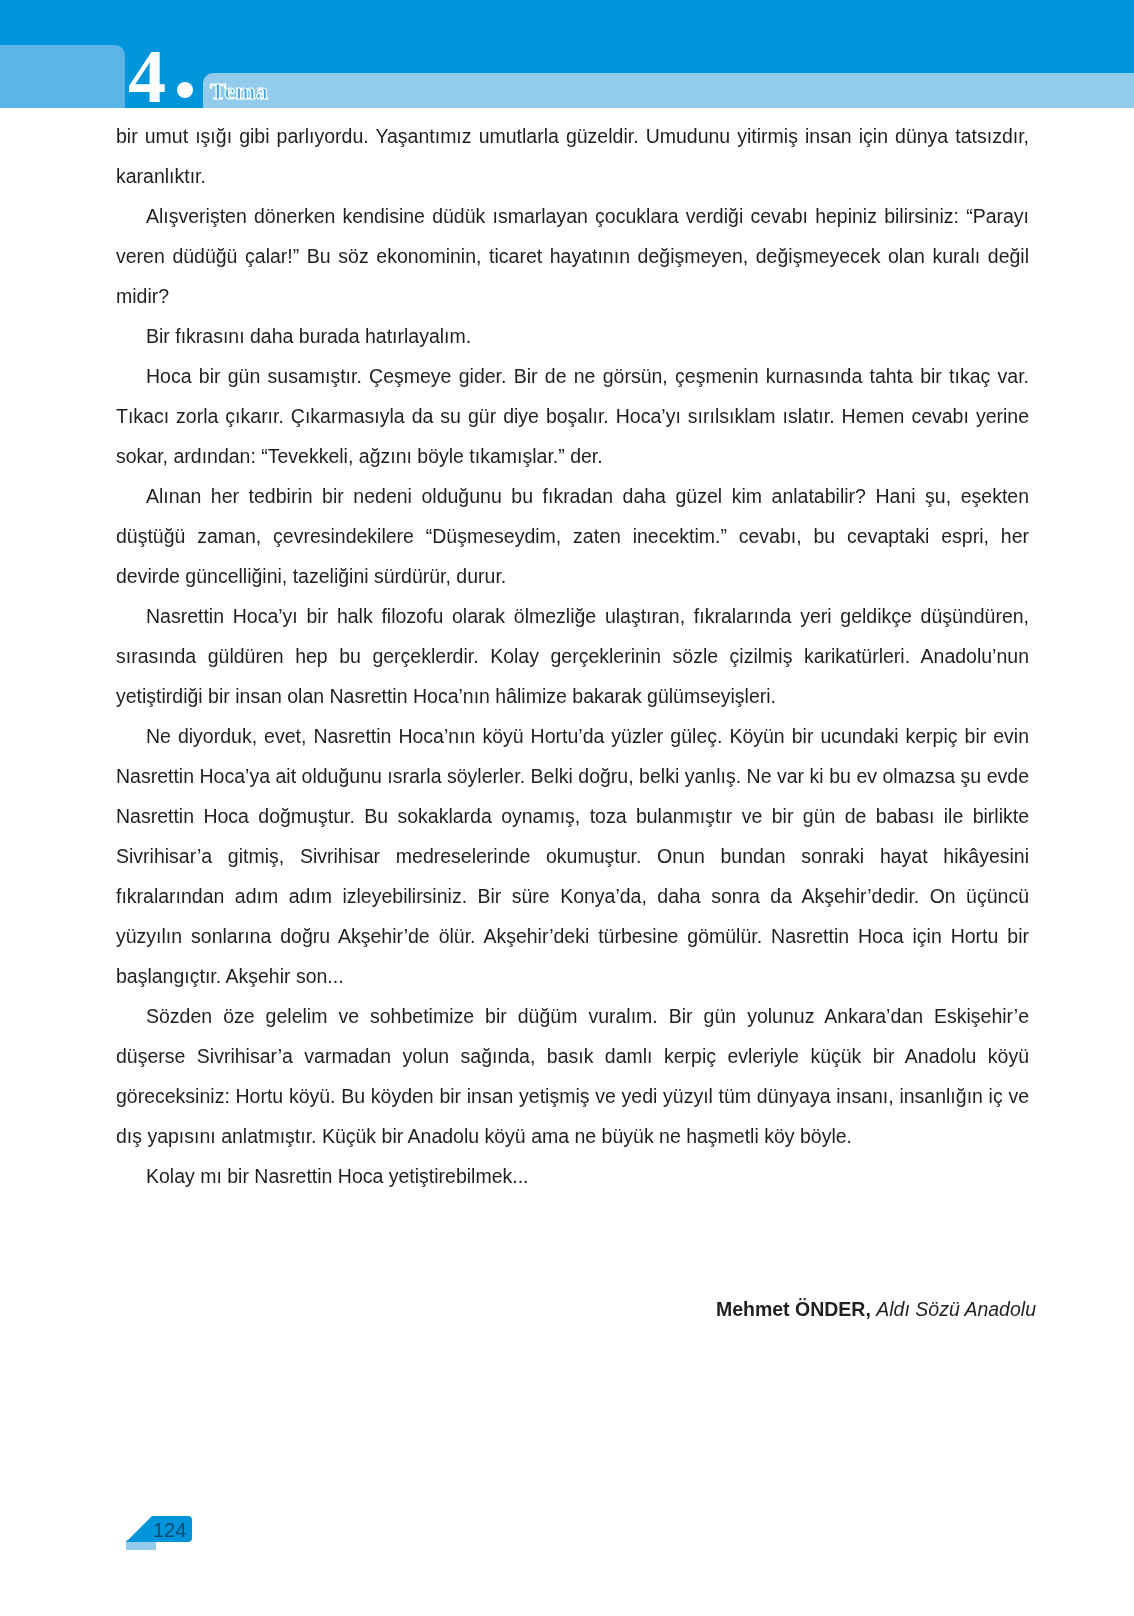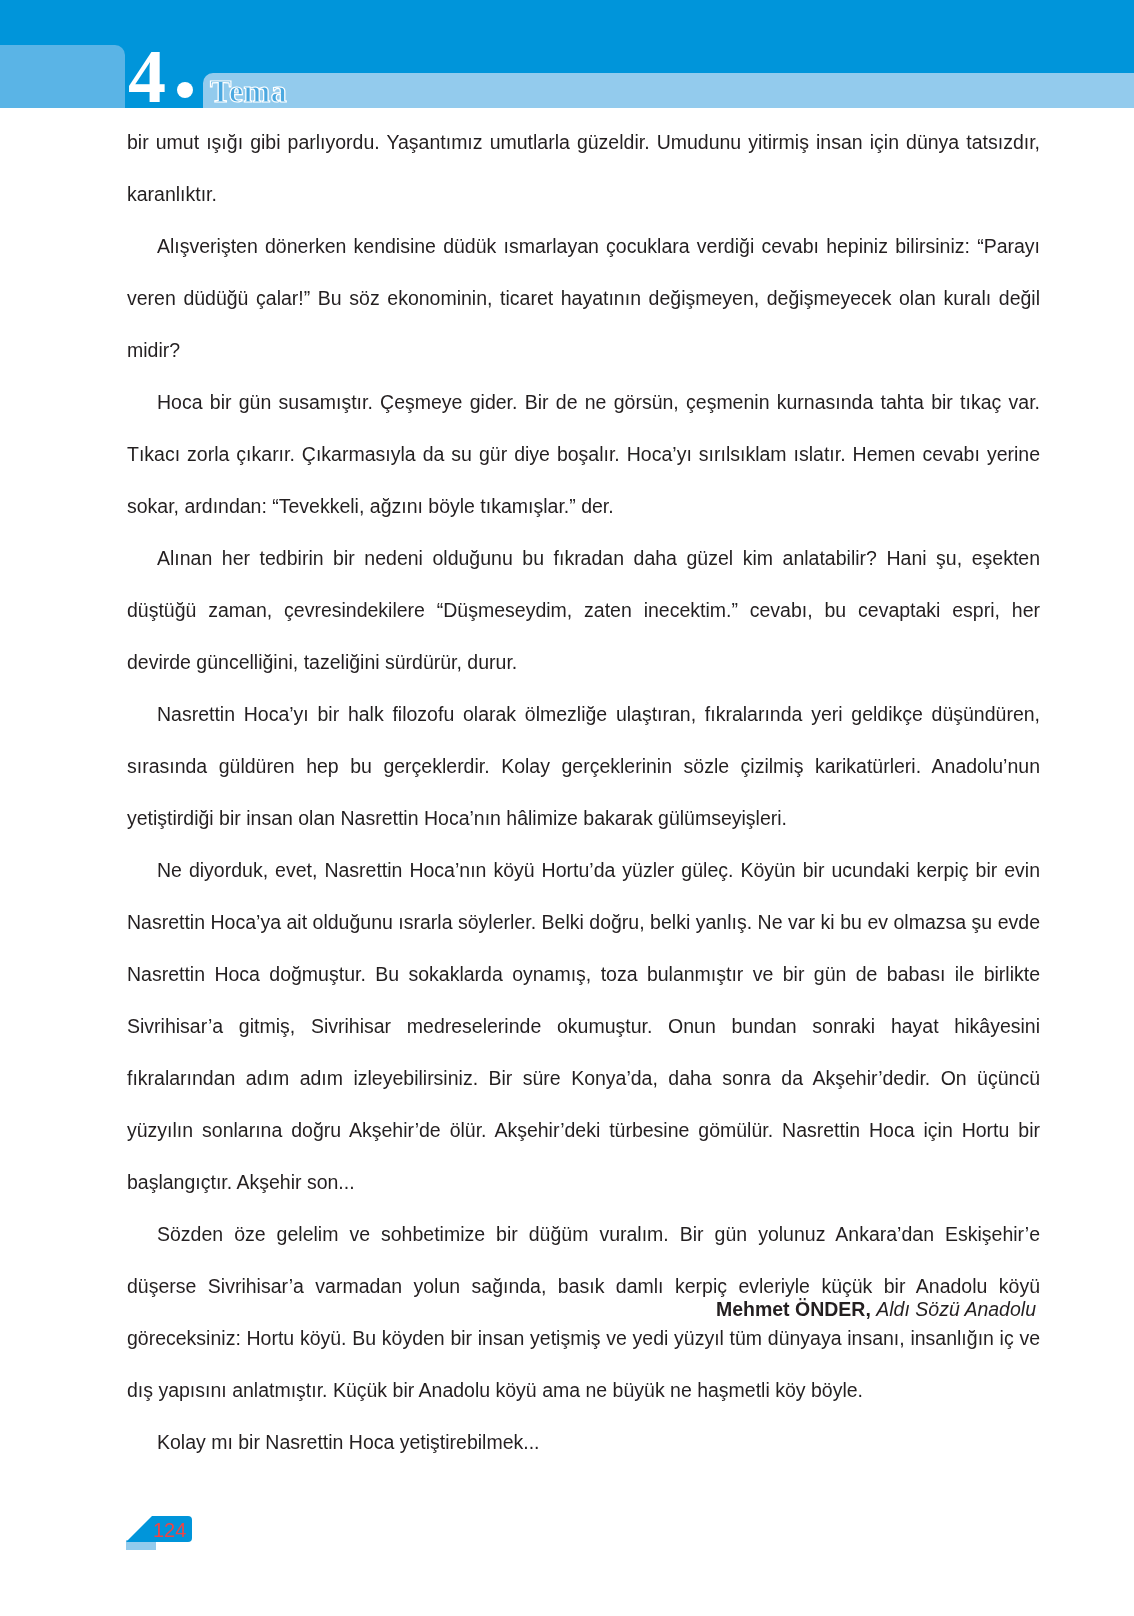--- a/index.html
+++ b/index.html
@@ -26,60 +26,61 @@
     font-family: "Liberation Serif", serif; font-weight: bold;
     font-size: 76px; line-height: 76px; color: #ffffff;
   }
   .theme-dot {
     position: absolute; left: 177px; top: 82px; width: 16px; height: 16px;
     background: #ffffff; border-radius: 50%;
   }
   .theme-word {
     position: absolute; left: 210px; top: 74px;
     font-family: "Liberation Serif", serif; font-weight: bold;
-    font-size: 32px; line-height: 34px;
+    font-size: 24px; line-height: 34px;
     color: #4aa8e0;
     -webkit-text-stroke: 1.2px #ffffff;
     letter-spacing: 0.5px;
   }
   .content {
-    position: absolute; left: 127px; top: 116px; width: 913px;
-    font-size: 19.5px; line-height: 52px;
+    position: absolute; left: 116px; top: 116px; width: 913px;
+    font-size: 19.5px; line-height: 40px;
     text-align: justify;
   }
   .content p { margin: 0 0 0 0; }
   .content p.indent { text-indent: 30px; }
   .attribution {
     position: absolute; right: 98px; top: 1297px;
     font-size: 19.5px; line-height: 24px; text-align: right;
   }
   .attribution .author { font-weight: bold; }
   .attribution .source { font-style: italic; }
   .page-tab {
     position: absolute; left: 126px; top: 1516px; width: 68px; height: 38px;
   }
   .page-tab svg { position: absolute; left: 0; top: 0; }
   .page-num {
     position: absolute; left: 153px; top: 1515px; width: 40px; height: 30px;
-    color: #ef4444; font-size: 20px; line-height: 30px;
+    color: #0c4a6e; font-size: 20px; line-height: 30px;
   }
 </style>
 </head>
 <body>
 
 <div class="band-dark"></div>
 <div class="left-block"></div>
 <div class="band-light"></div>
 <div class="theme-number">4</div>
 <div class="theme-dot"></div>
 <div class="theme-word">Tema</div>
 
 <div class="content">
   <p>bir umut ışığı gibi parlıyordu. Yaşantımız umutlarla güzeldir. Umudunu yitirmiş insan için dünya tatsızdır, karanlıktır.</p>
   <p class="indent">Alışverişten dönerken kendisine düdük ısmarlayan çocuklara verdiği cevabı hepiniz bilirsiniz: “Parayı veren düdüğü çalar!” Bu söz ekonominin, ticaret hayatının değişmeyen, değişmeyecek olan kuralı değil midir?</p>
+  <p class="indent">Bir fıkrasını daha burada hatırlayalım.</p>
   <p class="indent">Hoca bir gün susamıştır. Çeşmeye gider. Bir de ne görsün, çeşmenin kurnasında tahta bir tıkaç var. Tıkacı zorla çıkarır. Çıkarmasıyla da su gür diye boşalır. Hoca’yı sırılsıklam ıslatır. Hemen cevabı yerine sokar, ardından: “Tevekkeli, ağzını böyle tıkamışlar.” der.</p>
   <p class="indent">Alınan her tedbirin bir nedeni olduğunu bu fıkradan daha güzel kim anlatabilir? Hani şu, eşekten düştüğü zaman, çevresindekilere “Düşmeseydim, zaten inecektim.” cevabı, bu cevaptaki espri, her devirde güncelliğini, tazeliğini sürdürür, durur.</p>
   <p class="indent">Nasrettin Hoca’yı bir halk filozofu olarak ölmezliğe ulaştıran, fıkralarında yeri geldikçe düşündüren, sırasında güldüren hep bu gerçeklerdir. Kolay gerçeklerinin sözle çizilmiş karikatürleri. Anadolu’nun yetiştirdiği bir insan olan Nasrettin Hoca’nın hâlimize bakarak gülümseyişleri.</p>
   <p class="indent">Ne diyorduk, evet, Nasrettin Hoca’nın köyü Hortu’da yüzler güleç. Köyün bir ucundaki kerpiç bir evin Nasrettin Hoca’ya ait olduğunu ısrarla söylerler. Belki doğru, belki yanlış. Ne var ki bu ev olmazsa şu evde Nasrettin Hoca doğmuştur. Bu sokaklarda oynamış, toza bulanmıştır ve bir gün de babası ile birlikte Sivrihisar’a gitmiş, Sivrihisar medreselerinde okumuştur. Onun bundan sonraki hayat hikâyesini fıkralarından adım adım izleyebilirsiniz. Bir süre Konya’da, daha sonra da Akşehir’dedir. On üçüncü yüzyılın sonlarına doğru Akşehir’de ölür. Akşehir’deki türbesine gömülür. Nasrettin Hoca için Hortu bir başlangıçtır. Akşehir son...</p>
   <p class="indent">Sözden öze gelelim ve sohbetimize bir düğüm vuralım. Bir gün yolunuz Ankara’dan Eskişehir’e düşerse Sivrihisar’a varmadan yolun sağında, basık damlı kerpiç evleriyle küçük bir Anadolu köyü göreceksiniz: Hortu köyü. Bu köyden bir insan yetişmiş ve yedi yüzyıl tüm dünyaya insanı, insanlığın iç ve dış yapısını anlatmıştır. Küçük bir Anadolu köyü ama ne büyük ne haşmetli köy böyle.</p>
   <p class="indent">Kolay mı bir Nasrettin Hoca yetiştirebilmek...</p>
 </div>
 
 <div class="attribution">
   <span class="author">Mehmet ÖNDER,</span>

